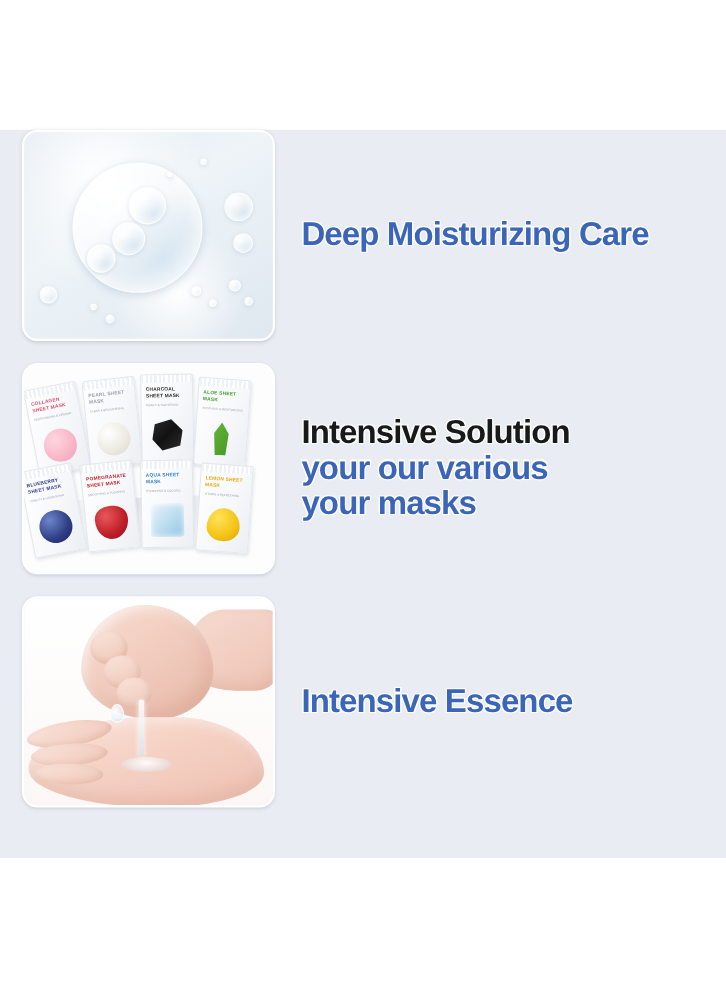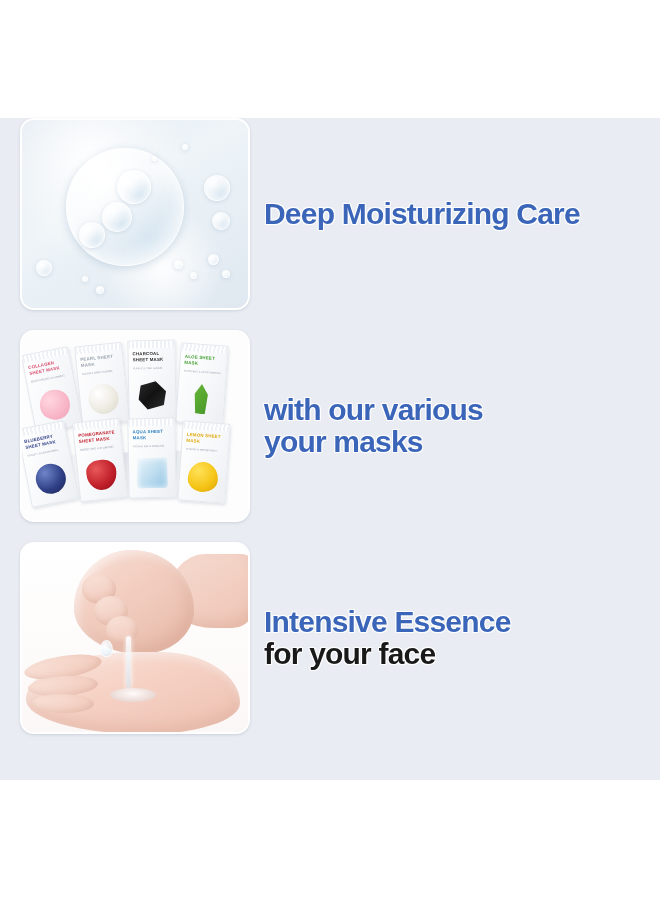--- a/index.html
+++ b/index.html
@@ -219,21 +219,21 @@
   .pool {
     position:absolute;
     left:88px; top:144px;
     width:46px; height:14px;
     background:radial-gradient(ellipse at 50% 40%,rgba(255,255,255,.9),rgba(215,233,246,.35) 70%,rgba(255,255,255,0));
     border-radius:50%;
   }
 
   
   .copy {
-    margin-left:14px;
+    margin-left:24px;
     flex:1 1 auto;
   }
   .copy-line {
     font-weight:bold;
     font-size:30px;
     line-height:1.06;
     letter-spacing:-.8px;
     white-space:nowrap;
     text-shadow:
        0 0  2px #ffffff,
@@ -333,21 +333,22 @@
                 <div class="pk-notch"></div>
                 <div class="pk-title" style="color: rgb(224, 168, 10);">LEMON SHEET MASK</div>
                 <div class="pk-sub">VITAMIN &amp; REFRESHING</div>
                 <div class="pk-art art-lemon"></div>
               </div>
             </div>
         </div>
       </div>
 
       <div class="copy">
-        <div class="copy-line ink-blue">with our various</div>
+        <div class="copy-line ink-black">Intensive Solution</div>
+        <div class="copy-line ink-blue">your our various</div>
         <div class="copy-line ink-blue">your masks</div>
       </div>
     </div>
 
     <div class="feature-row">
 
       <div class="photo-card">
         <div class="hands-photo">
           <div class="forearm"></div>
           <div class="fist"></div>
@@ -359,18 +360,17 @@
           <div class="finger f2"></div>
           <div class="finger f3"></div>
           <div class="droplet"></div>
           <div class="drip"></div>
           <div class="pool"></div>
         </div>
       </div>
 
       <div class="copy">
         <div class="copy-line ink-blue">Intensive Essence</div>
-        <div class="copy-line ink-black">for your face</div>
       </div>
     </div>
 
   </div>
 </div>
 
 </body></html>

